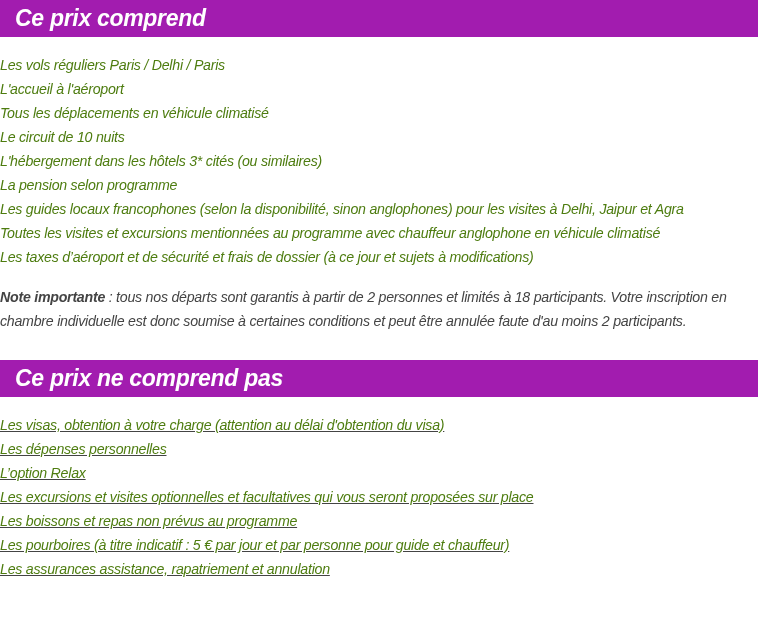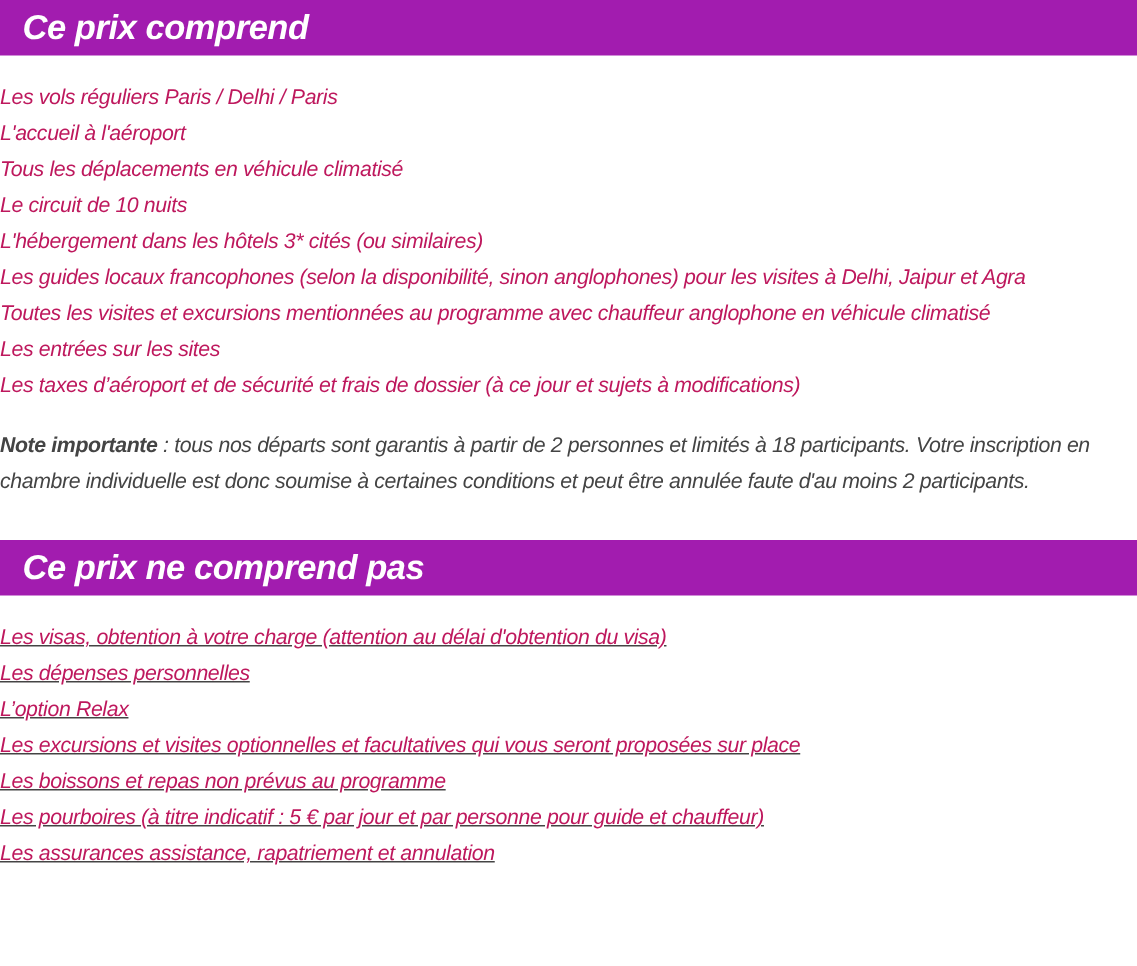--- a/index.html
+++ b/index.html
@@ -37,21 +37,21 @@
       margin: 0;
       padding: 0;
     }
     .list li {
       font-style: italic;
       font-size: 14.2px;
       line-height: 24px;
       height: 24px;
       white-space: nowrap;
       letter-spacing: -0.25px;
-      color: #be185d;
+      color: #4d7c0f;
     }
     #section-included .list {
       padding-top: 16px;
     }
     .note {
       margin: 16px 0 7px 0;
       font-style: italic;
       font-size: 14.2px;
       line-height: 24px;
       letter-spacing: -0.25px;
@@ -75,23 +75,23 @@
 <section id="section-included">
   <div class="section-header">
     <h2>Ce prix comprend</h2>
   </div>
   <ul class="list">
     <li>Les vols réguliers Paris / Delhi / Paris</li>
     <li>L'accueil à l'aéroport</li>
     <li>Tous les déplacements en véhicule climatisé</li>
     <li>Le circuit de 10 nuits</li>
     <li>L'hébergement dans les hôtels 3* cités (ou similaires)</li>
+    <li>La pension selon programme</li>
     <li>Les guides locaux francophones (selon la disponibilité, sinon anglophones) pour les visites à Delhi, Jaipur et Agra</li>
     <li>Toutes les visites et excursions mentionnées au programme avec chauffeur anglophone en véhicule climatisé</li>
-    <li>Les entrées sur les sites</li>
     <li>Les taxes d’aéroport et de sécurité et frais de dossier (à ce jour et sujets à modifications)</li>
   </ul>
   <p class="note"><strong>Note importante</strong><span> : tous nos départs sont garantis à partir de 2 personnes et limités à 18 participants. Votre inscription en chambre individuelle est donc soumise à certaines conditions et peut être annulée faute d'au moins 2 participants.</span></p>
 </section>
 
 <section id="section-excluded">
   <div class="section-header">
     <h2>Ce prix ne comprend pas</h2>
   </div>
   <ul class="list">

